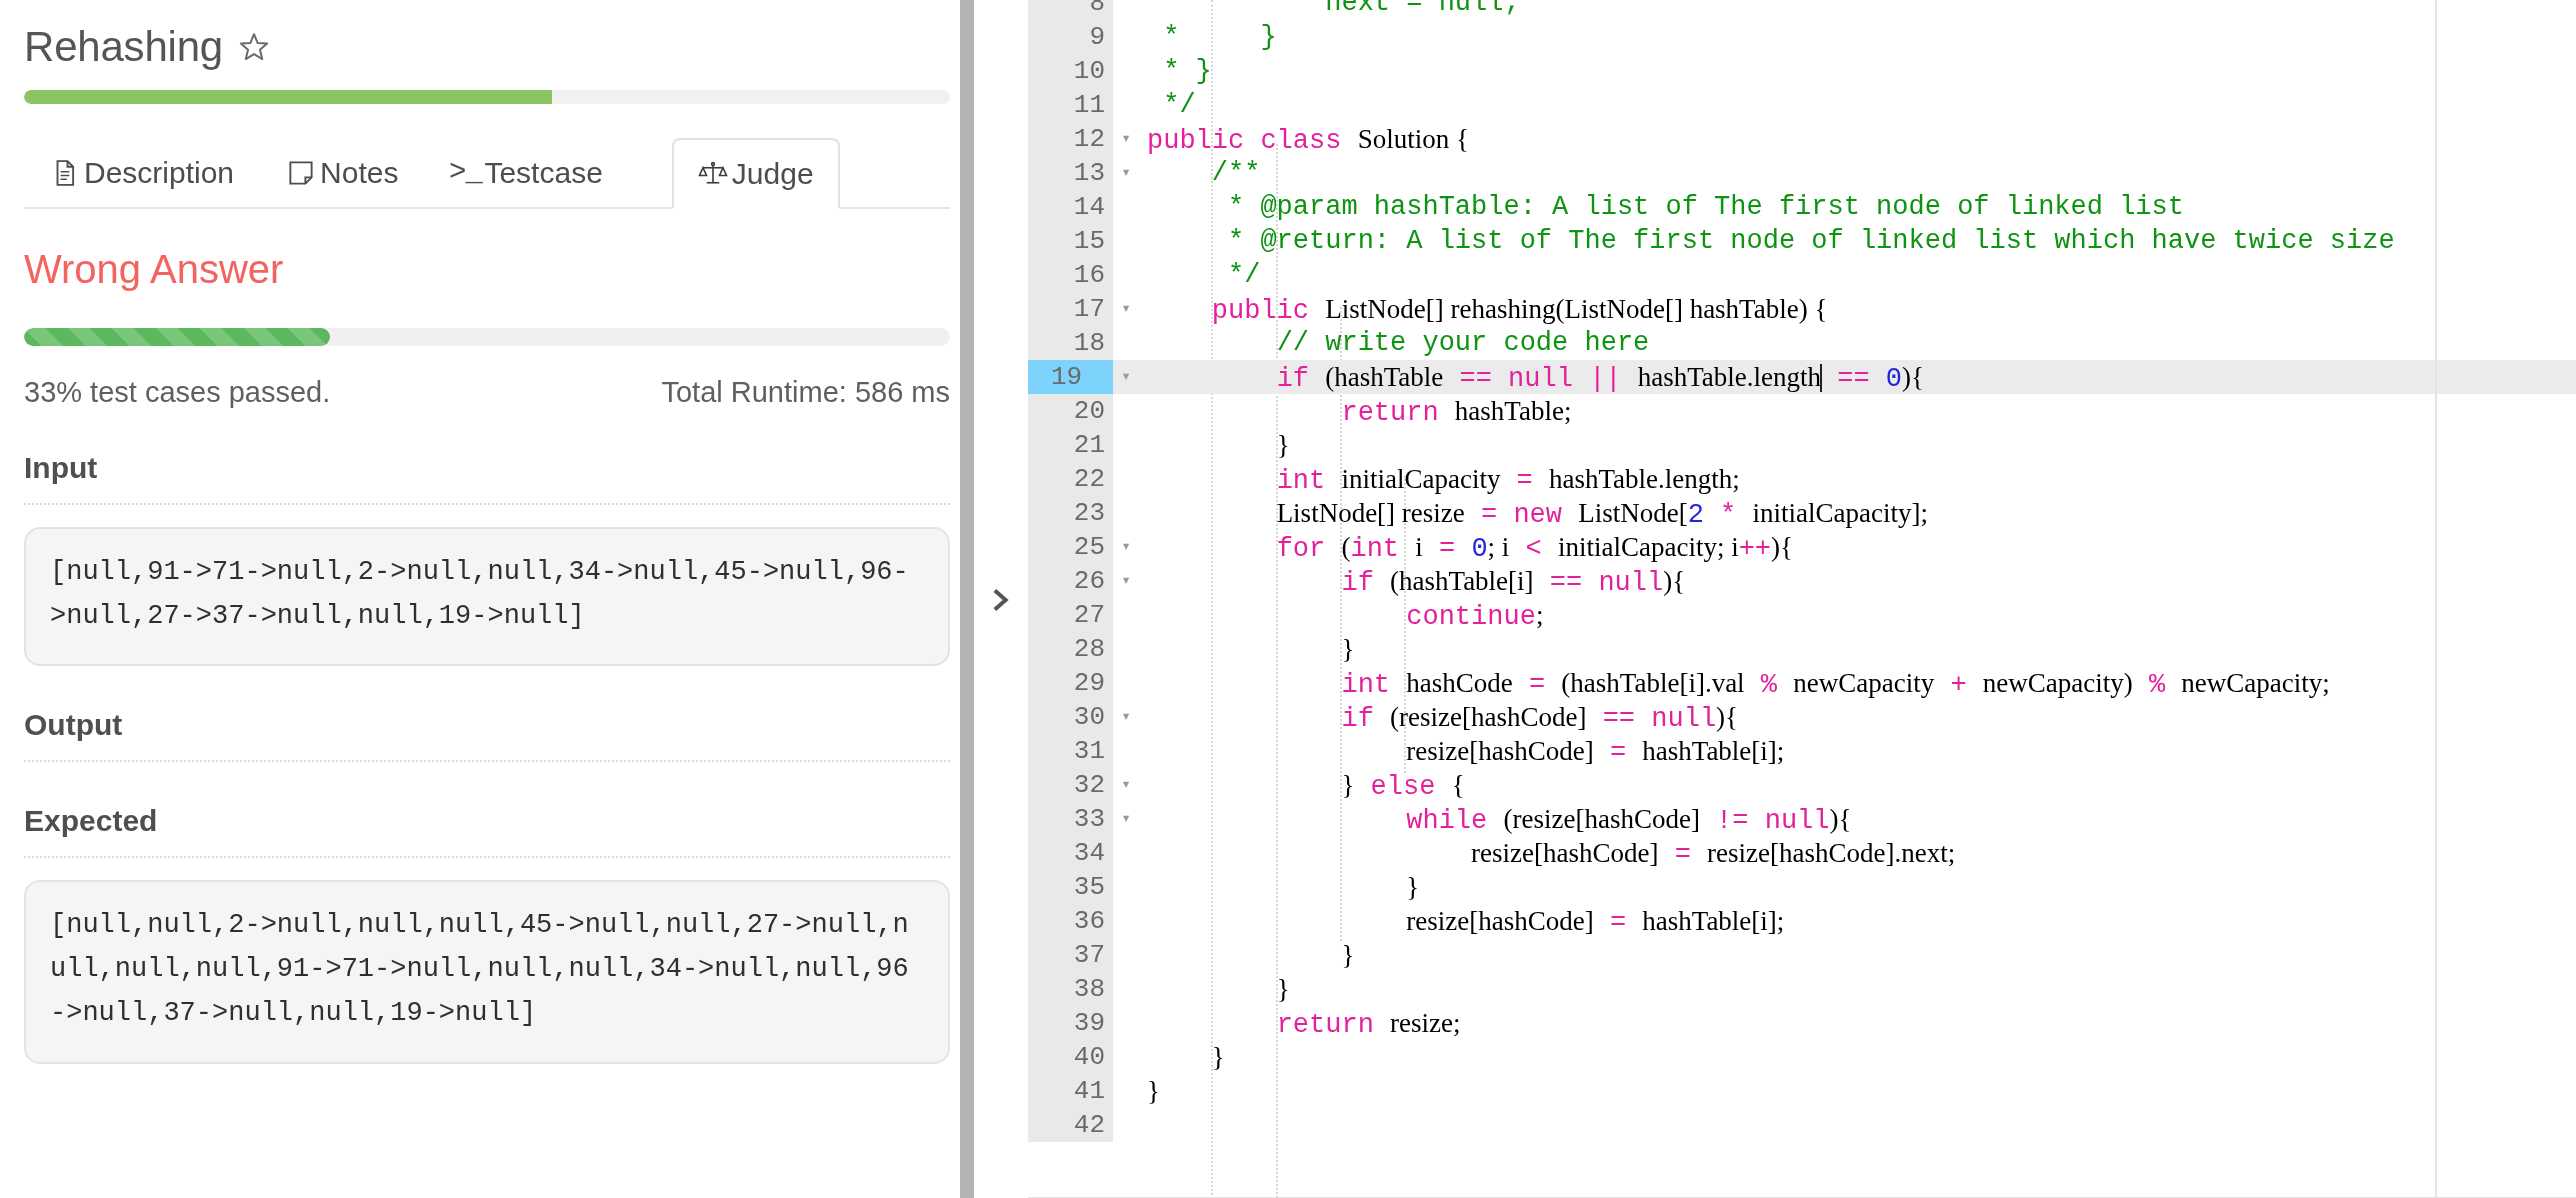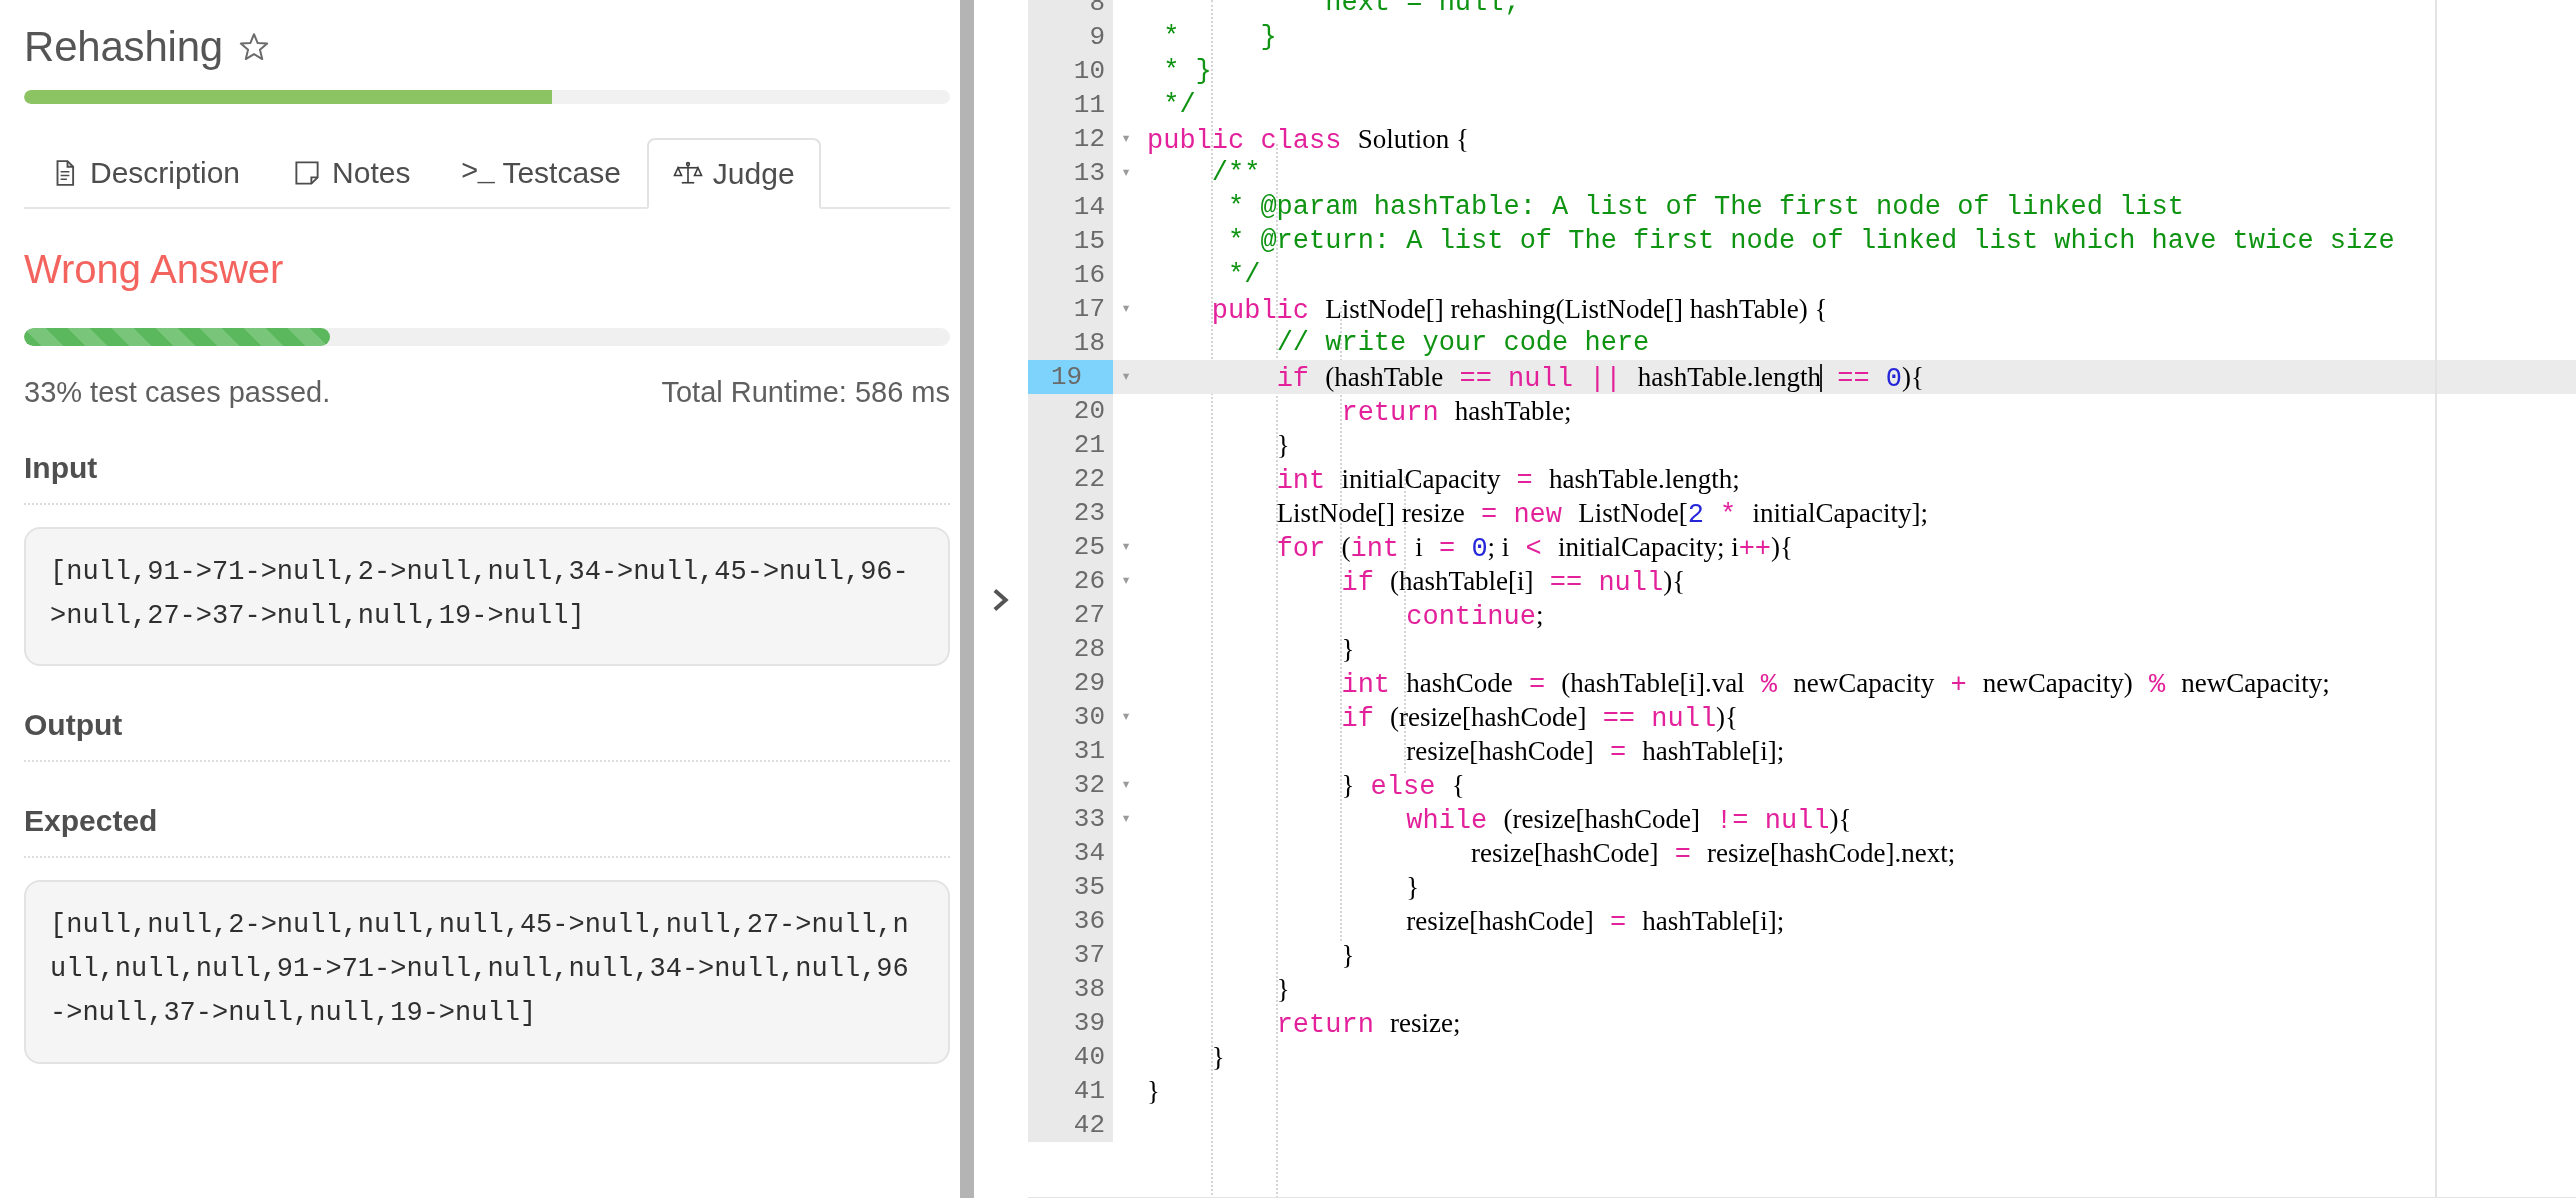--- a/index.html
+++ b/index.html
@@ -59,41 +59,42 @@
     margin-top: 34px;
     display: flex;
     align-items: flex-end;
     border-bottom: 2px solid #e6e6e6;
     height: 71px;
     position: relative;
   }
   .tab {
     display: flex;
     align-items: center;
-    gap: 10px;
+    gap: 4px;
     font-size: 30px;
     color: #4d4d4d;
     padding: 0 24px;
     height: 71px;
     cursor: pointer;
     background: transparent;
     border: 2px solid transparent;
     border-bottom: none;
     position: relative;
     white-space: nowrap;
   }
   .tab .tab-ico { display: inline-flex; width: 30px; height: 30px; align-items: center; justify-content: center; }
   .tab .tab-ico svg { width: 30px; height: 30px; display:block; }
   .tab.active {
     background: #fff;
     border: 2px solid #e2e2e2;
     border-bottom: 2px solid #fff;
     border-radius: 8px 8px 0 0;
     margin-bottom: -2px;
     z-index: 3;
+    margin-left: 43px;
   }
   .termico { font-family: "Liberation Mono", monospace; font-size: 29px; color: #4d4d4d; letter-spacing:-1px;}
 
   
   .verdict {
     margin-top: 38px;
     font-size: 40px;
     color: #f4645f;
     font-weight: 400;
   }

